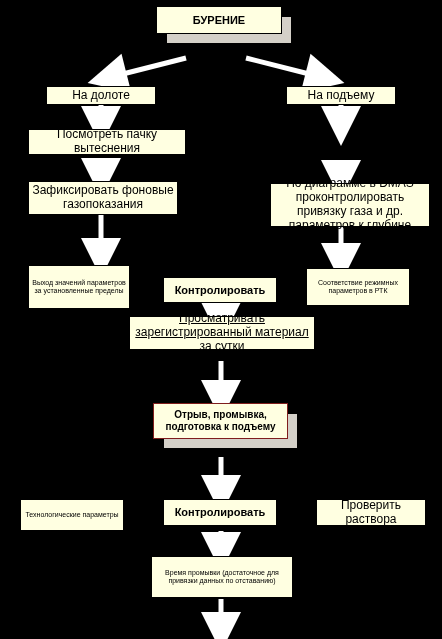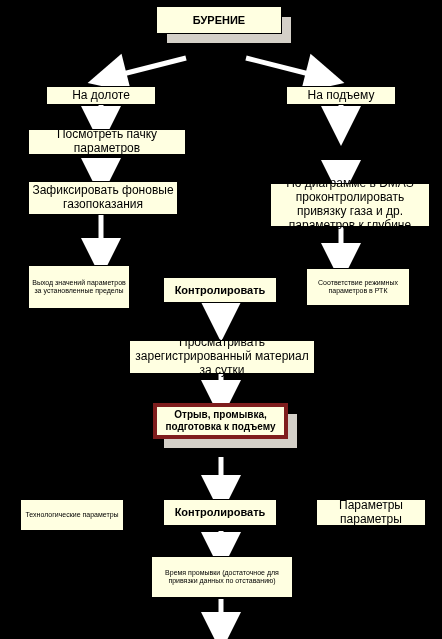--- a/index.html
+++ b/index.html
@@ -70,21 +70,21 @@
     z-index: 1;
   }
 
   
   .block3db .face {
     position: absolute;
     left: 0; top: 0;
     width: 135px;
     height: 36px;
     background: #FFFFE1;
-    border: 4px solid #7f1d1d;
+    border: 1px solid #7f1d1d;
     box-sizing: border-box;
     display: flex;
     align-items: center;
     justify-content: center;
     font-size: 10px;
     font-weight: bold;
     color: #000;
     z-index: 3;
     text-align: center;
     line-height: 1.25;
@@ -142,57 +142,57 @@
   </div>
 
   <div class="node f8" style="left:46px; top:86px; width:110px; height:19px;">
     <span>На долоте</span>
   </div>
   <div class="node f8" style="left:286px; top:86px; width:110px; height:19px;">
     <span>На подъему</span>
   </div>
 
   <div class="node f8" style="left:28px; top:129px; width:158px; height:26px;">
-    <span>Посмотреть пачку параметров</span>
+    <span>Посмотреть пачку вытеснения</span>
   </div>
   <div class="node f8" style="left:28px; top:181px; width:150px; height:34px;">
     <span>Зафиксировать фоновые газопоказания</span>
   </div>
   <div class="node f7" style="left:28px; top:265px; width:102px; height:44px;">
     <span>Выход значений параметров за установленные пределы</span>
   </div>
 
   <div class="node f8" style="left:270px; top:183px; width:160px; height:44px;">
     <span>По диаграмме в DMAS проконтролировать привязку газа и др. параметров к глубине</span>
   </div>
   <div class="node f7" style="left:306px; top:268px; width:104px; height:38px;">
     <span>Соответствие режимных параметров в РТК</span>
   </div>
 
   <div class="node f9 bold" style="left:163px; top:277px; width:114px; height:26px;">
     <span>Контролировать</span>
   </div>
-  <div class="node f8" style="left:129px; top:340px; width:186px; height:34px;">
+  <div class="node f8" style="left:129px; top:316px; width:186px; height:34px;text-decoration:underline;">
     <span>Просматривать зарегистрированный материал за  сутки</span>
   </div>
 
   <div class="block3d block3db" style="left:153px; top:403px; width:145px; height:50px;">
     <div class="side" style="left:10px; top:10px; width:135px; height:36px;"></div>
     <div class="face">
       <span>Отрыв, промывка, подготовка к подъему</span>
     </div>
   </div>
 
   <div class="node f7" style="left:20px; top:499px; width:104px; height:32px;">
     <span>Технологические параметры</span>
   </div>
   <div class="node f9 bold" style="left:163px; top:499px; width:114px; height:27px;">
     <span>Контролировать</span>
   </div>
   <div class="node f8" style="left:316px; top:499px; width:110px; height:27px;">
-    <span>Параметры параметры</span>
+    <span>Проверить раствора</span>
   </div>
 
   <div class="node f7" style="left:151px; top:556px; width:142px; height:42px;">
     <span>Время промывки (достаточное для привязки данных по отставанию)</span>
   </div>
 
 </div>
 
 </body></html>

